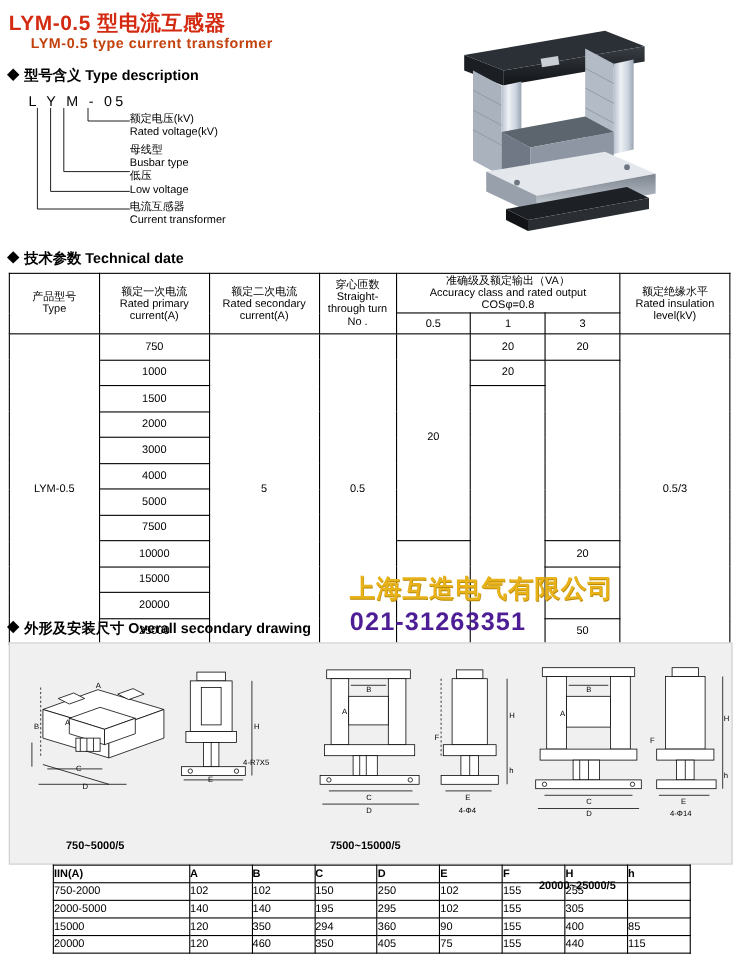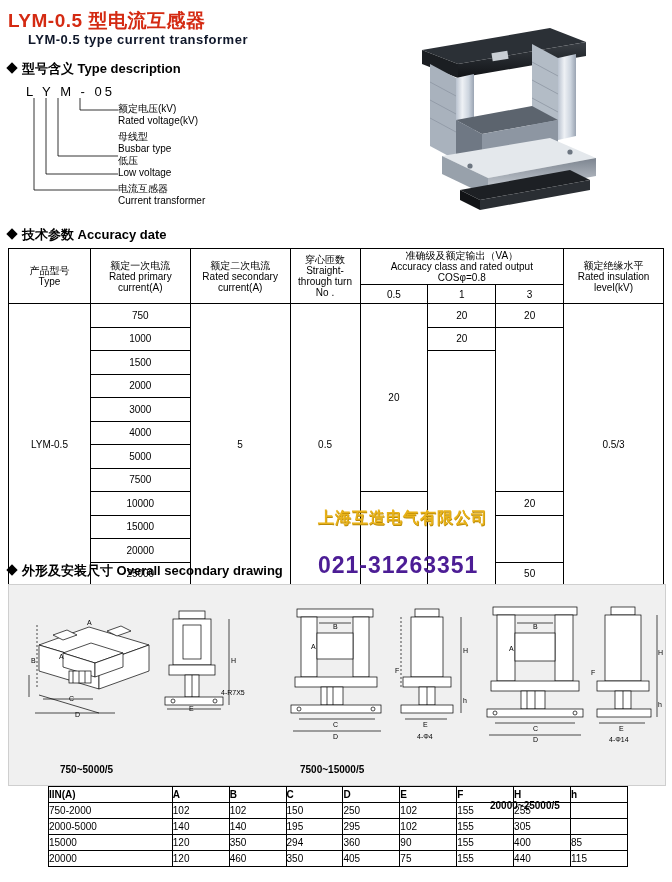--- a/index.html
+++ b/index.html
@@ -5,21 +5,21 @@
   html,body{margin:0;padding:0;}
   body{
     width:672px;height:882px;background:#ffffff;
     font-family:"Liberation Sans", sans-serif;
     font-size:11px;color:#000;position:relative;overflow:hidden;
   }
   .page{position:relative;width:672px;height:882px;}
 
   
   .title-cn{position:absolute;left:8px;top:8px;font-size:19px;font-weight:bold;color:#d42a12;letter-spacing:0.5px;}
-  .title-en{position:absolute;left:8px;top:32px;font-size:13px;font-weight:bold;color:#0f172a;letter-spacing:0.5px;padding-left:20px;}
+  .title-en{position:absolute;left:8px;top:32px;font-size:13px;font-weight:bold;color:#c2410c;letter-spacing:0.5px;padding-left:20px;}
 
   
   .sec{position:absolute;font-size:13px;font-weight:bold;color:#000;}
   .sec .dia{display:inline-block;width:8px;height:8px;background:#000;transform:rotate(45deg);margin-right:6px;position:relative;top:-1px;}
 
   
   .typecode{position:absolute;left:26px;top:84px;font-size:13px;letter-spacing:3px;}
   .legend{position:absolute;font-size:10px;line-height:11.5px;white-space:nowrap;}
 
   
@@ -35,21 +35,21 @@
   
   .dimbox{position:absolute;left:8px;top:584px;width:656px;height:200px;background:#f0f0f0;border:1px solid #cfcfcf;}
   .dimlabel{position:absolute;font-size:10px;font-weight:bold;}
 
   
   .dimtab{position:absolute;left:48px;top:786px;width:580px;font-size:10px;}
   .dimtab td,.dimtab th{border:1px solid #000;text-align:left;height:15px;padding:0;font-weight:normal;}
   .dimtab .hr td{font-weight:bold;}
 
   
-  .wm1{position:absolute;left:318px;top:508px;font-size:16px;font-weight:bold;color:#e8b21a;
+  .wm1{position:absolute;left:318px;top:520px;font-size:23px;font-weight:bold;color:#e8b21a;
        text-shadow:0.5px 0.5px 0 #b98a08;letter-spacing:1px;white-space:nowrap;}
   .wm2{position:absolute;left:318px;top:552px;font-size:23px;font-weight:bold;color:#4c1d95;letter-spacing:1px;white-space:nowrap;}
 
   svg{display:block;}
 </style>
 </head>
 <body>
 
 <div class="page">
 
@@ -134,21 +134,21 @@
       <polygon points="60,170 170,150 190,160 80,180" fill="#1d2024"></polygon>
       <polygon points="60,170 80,180 80,190 60,180" fill="#111316"></polygon>
       <polygon points="80,180 190,160 190,170 80,190" fill="#2a2e33"></polygon>
 
       <circle cx="70" cy="146" r="2.6" fill="#6d7681"></circle>
       <circle cx="170" cy="132" r="2.6" fill="#6d7681"></circle>
     </svg>
   </div>
 
   <div class="sec" style="left:8px;top:226px;">
-    <span class="dia"></span><span>技术参数 Accuracy date</span>
+    <span class="dia"></span><span>技术参数 Technical date</span>
   </div>
 
   <table class="tech">
     <colgroup>
       <col style="width:82px">
         <col style="width:100px">
         <col style="width:100px">
         <col style="width:70px">
       <col style="width:68px">
         <col style="width:68px">

